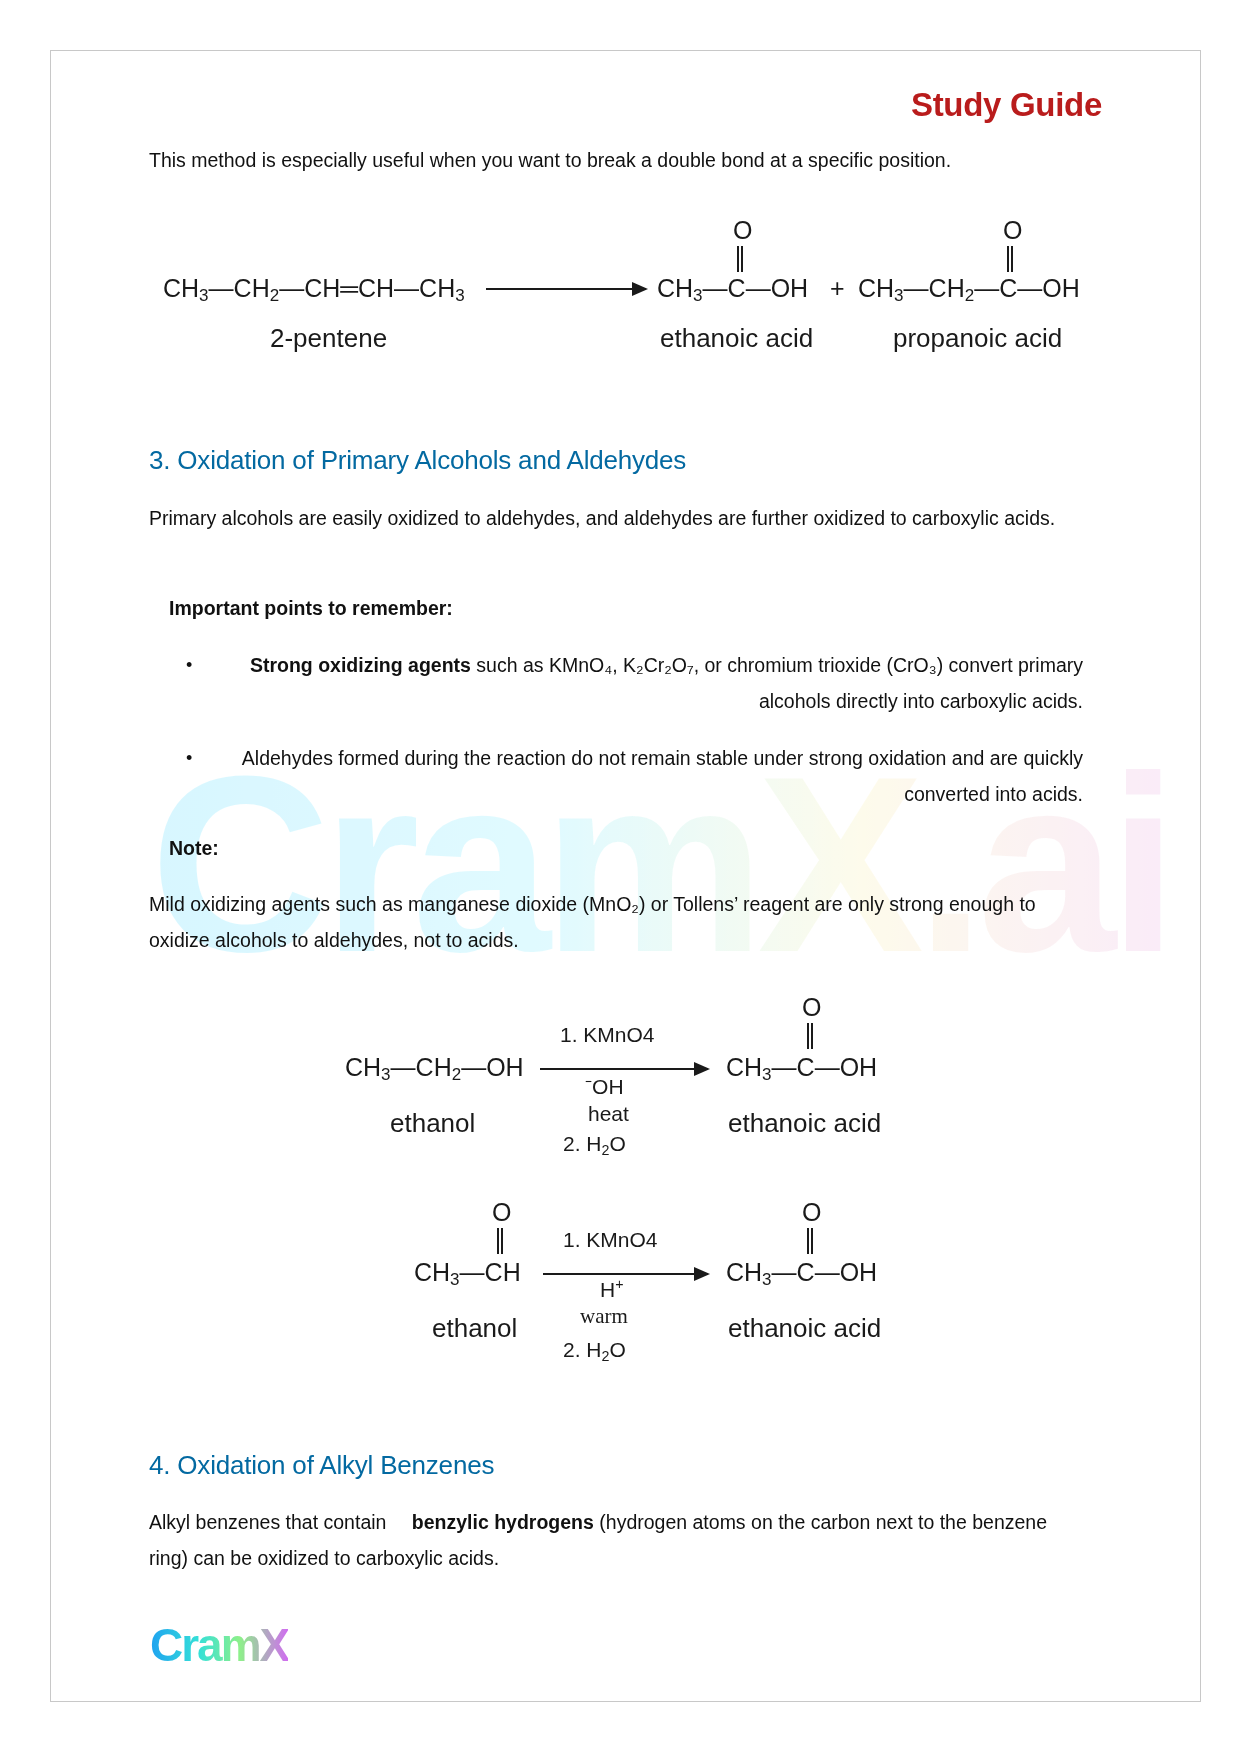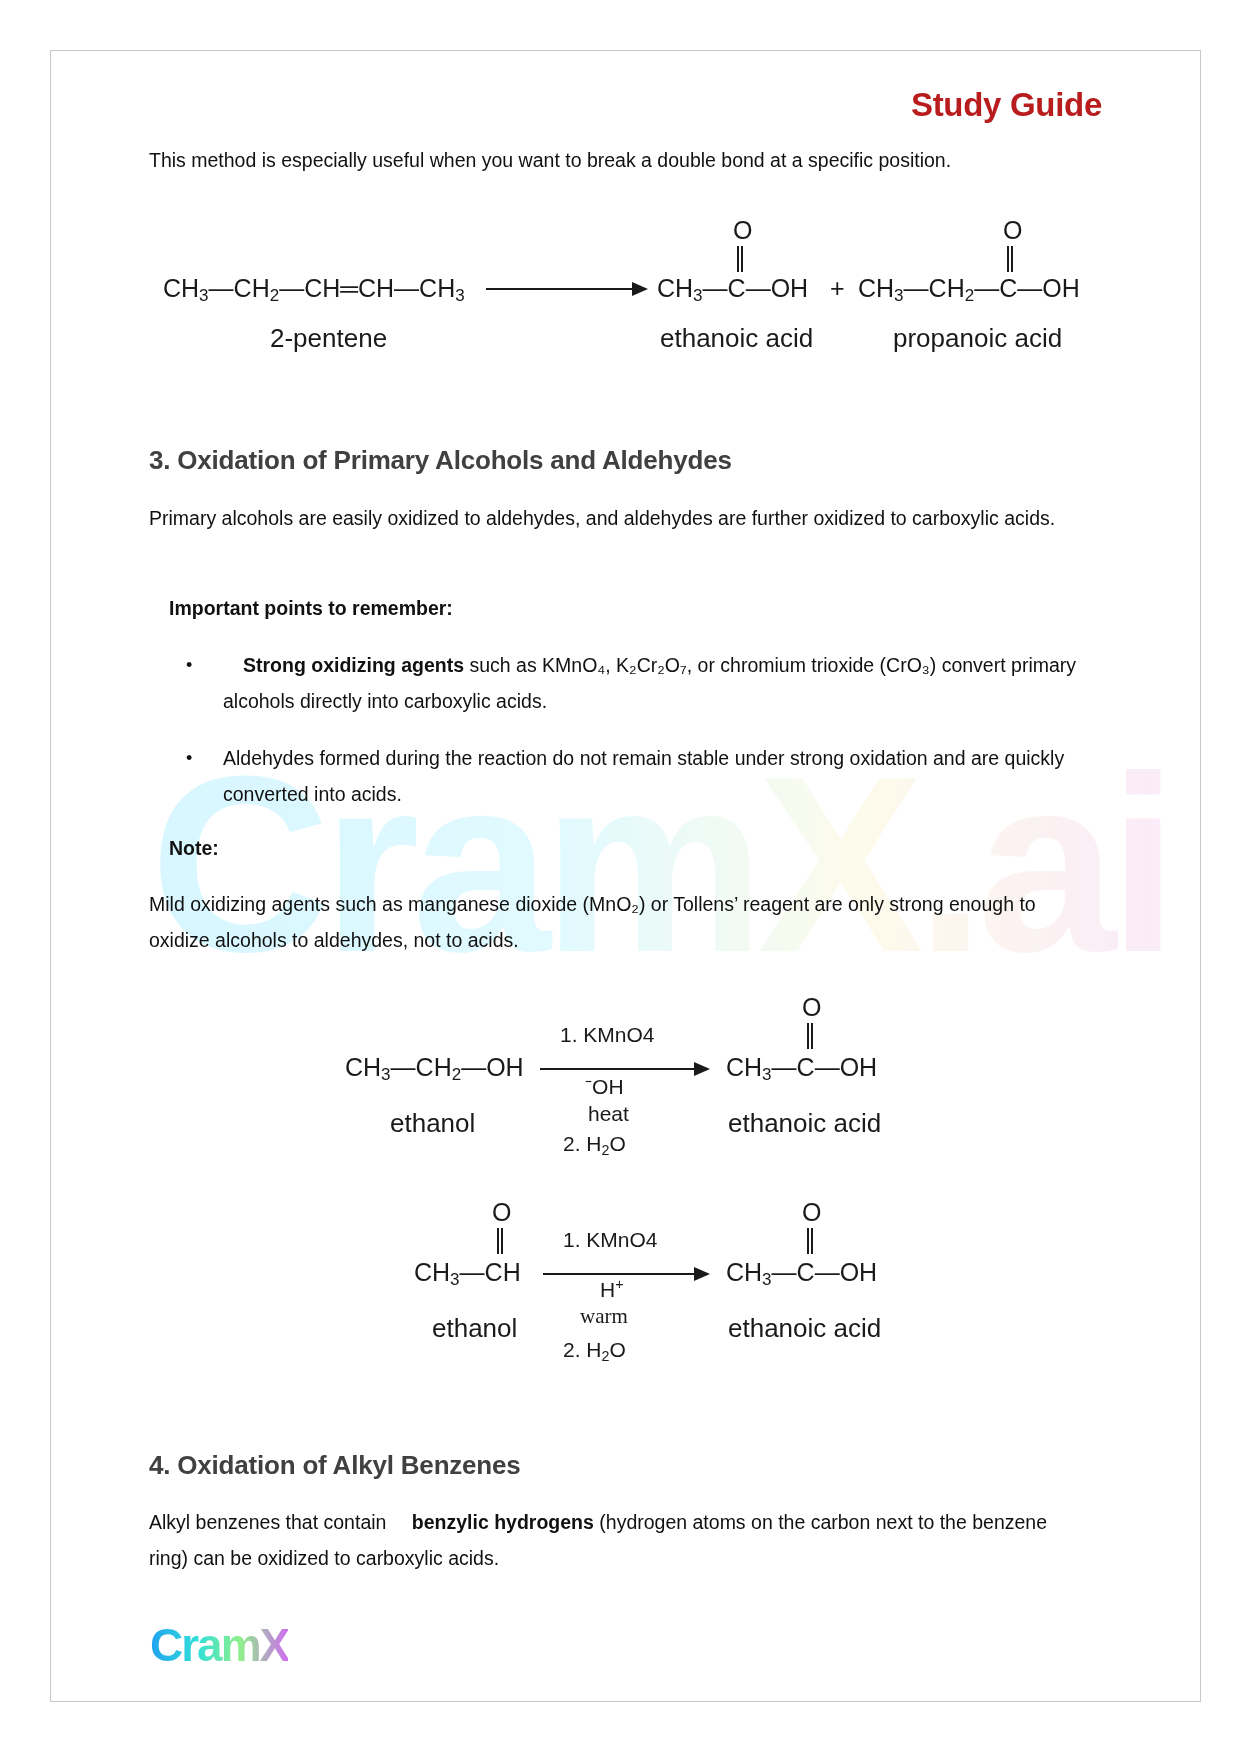--- a/index.html
+++ b/index.html
@@ -1,24 +1,24 @@
 <!DOCTYPE html>
 <html><head>
 <meta charset="utf-8">
 <style>
   html,body{margin:0;padding:0;background:#fff;}
   body{width:1241px;height:1754px;position:relative;overflow:hidden;font-family:"Liberation Sans",sans-serif;color:#111;}
   .page{position:absolute;left:50px;top:50px;width:1151px;height:1652px;border:1px solid #c8c8c8;box-sizing:border-box;background:#fff;}
   .abs{position:absolute;}
   .title{right:139px;top:86px;font-size:33px;font-weight:bold;color:#b91c1c;letter-spacing:-0.3px;}
   .p{left:149px;font-size:19.5px;line-height:36px;color:#111;}
-  .h{left:149px;font-size:26px;font-weight:bold;color:#404040;letter-spacing:-0.2px;}
+  .h{left:149px;font-size:26px;font-weight:normal;color:#0369a1;letter-spacing:-0.2px;}
   .b{font-weight:bold;margin-left:20px;}
   .bullet-dot{left:186px;font-size:18px;}
-  .bullet-text{left:223px;font-size:19.5px;line-height:36px;width:860px;}
+  .bullet-text{left:223px;font-size:19.5px;line-height:36px;width:860px;text-align:right;}
   sub{font-size:0.68em;vertical-align:-0.25em;line-height:0;}
   sup{font-size:0.68em;vertical-align:0.55em;line-height:0;}
   
   .rx{font-family:"Liberation Sans",sans-serif;color:#1a1a1a;}
   .chem{position:absolute;font-size:25px;white-space:nowrap;}
   .lbl{position:absolute;font-size:26px;white-space:nowrap;}
   .cond{position:absolute;font-size:21px;white-space:nowrap;text-align:center;}
   .arrow{position:absolute;height:2px;background:#1a1a1a;}
   .arrow::after{content:"";position:absolute;right:-2px;top:-6px;border-left:16px solid #1a1a1a;border-top:7px solid transparent;border-bottom:7px solid transparent;}
   .dbl{position:absolute;width:6px;height:26px;border-left:2px solid #1a1a1a;border-right:2px solid #1a1a1a;box-sizing:border-box;}

